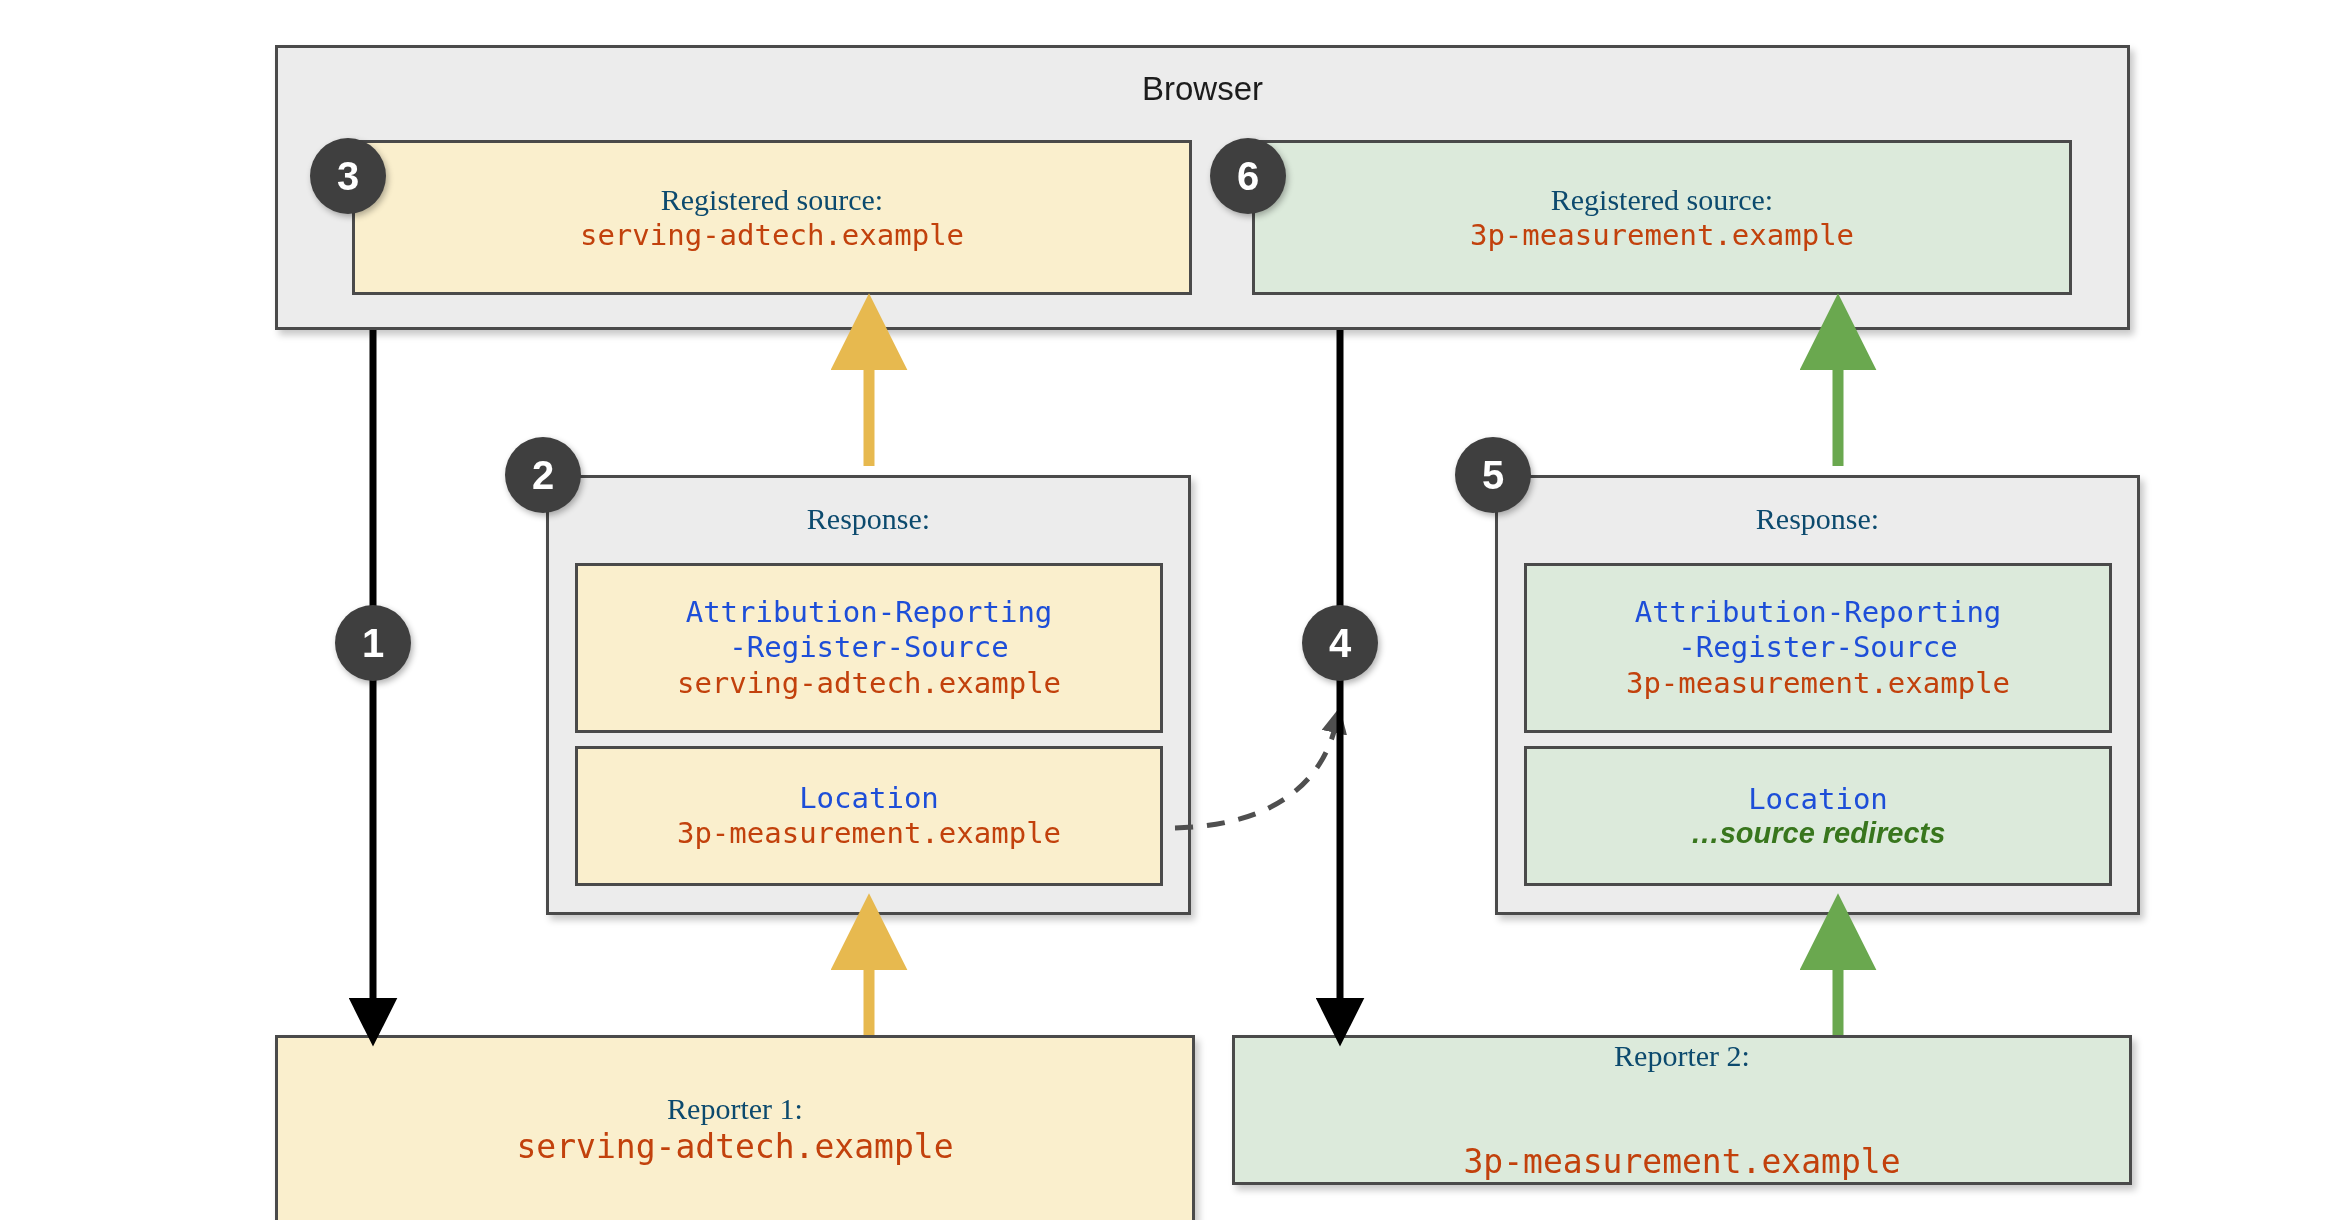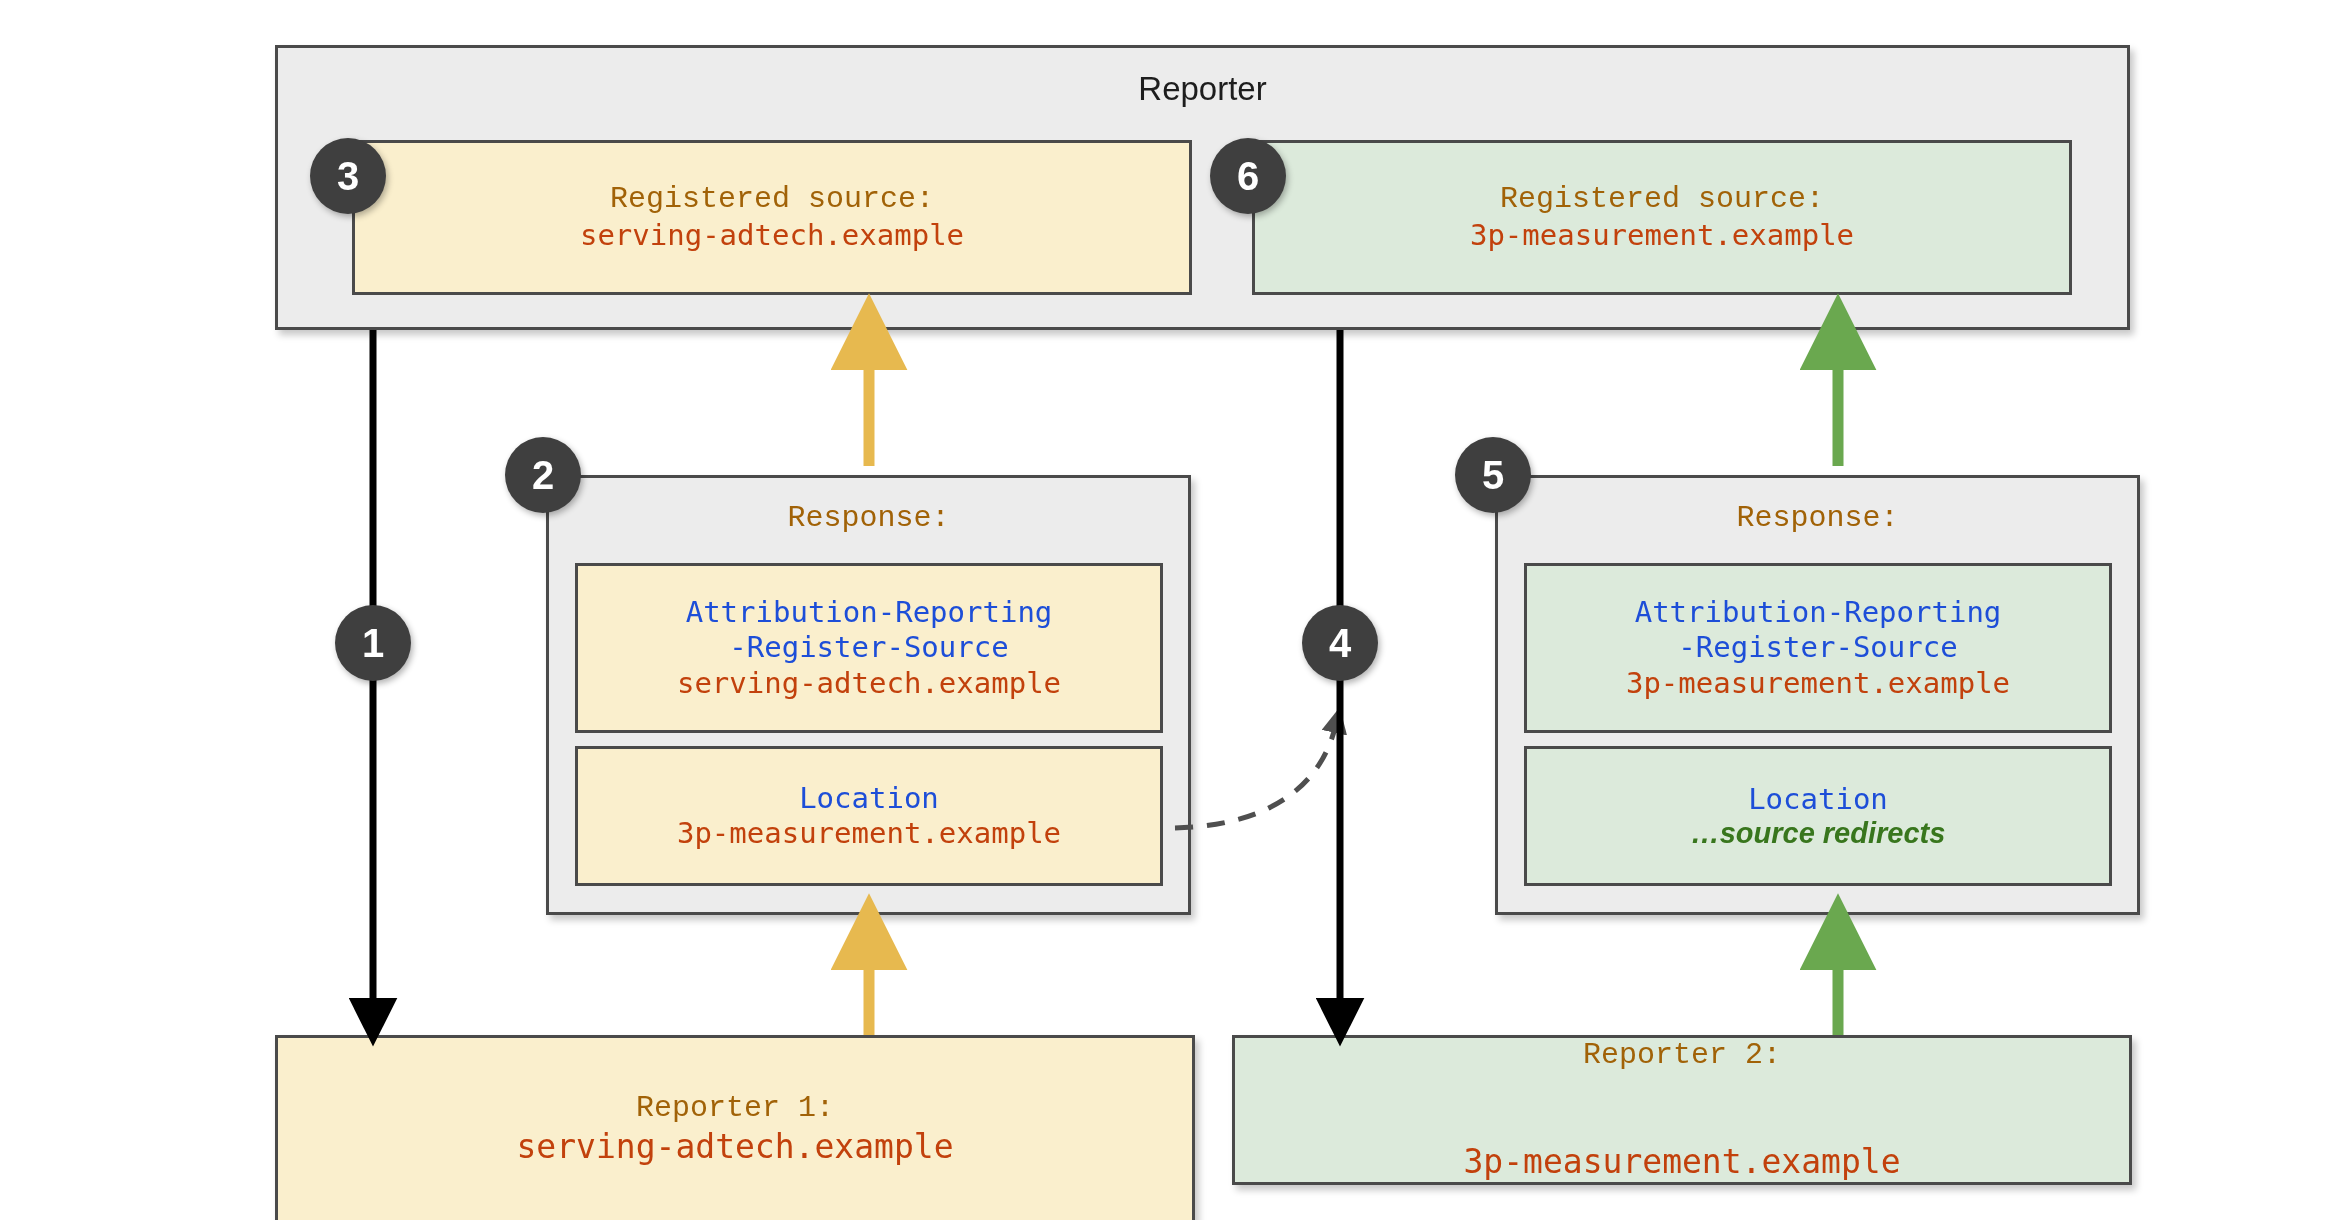--- a/index.html
+++ b/index.html
@@ -33,22 +33,22 @@
     align-items: center;
   }
   .box.nosh { box-shadow: none; }
 
   .grey-panel { background: #ececec; }
   .yellow     { background: #faefcd; }
   .green      { background: #dceadb; }
 
   
   .lbl {
-    font-family: Liberation Mono, monospace;
-    color: #a16207;
+    font-family: Liberation Serif, serif;
+    color: #0c4a6e;
     font-size: 30px;
     line-height: 1.18;
     text-align: center;
     white-space: nowrap;
   }
   .mono {
     font-family: "DejaVu Sans Mono", "Liberation Mono", monospace;
     font-size: 29px;
     line-height: 1.22;
     text-align: center;
@@ -132,21 +132,21 @@
     <path d="M1175 828 C 1250 826, 1320 800, 1337 720" fill="none" stroke="#4f4f4f" stroke-width="5" stroke-dasharray="18 14" marker-end="url(#ah-dash)"></path>
 
     <line x1="1340" y1="330" x2="1340" y2="1020" stroke="#000000" stroke-width="7" marker-end="url(#ah-black)"></line>
 
     <line x1="1838" y1="1035" x2="1838" y2="935" stroke="#6aa84f" stroke-width="11" marker-end="url(#ah-green)"></line>
 
     <line x1="1838" y1="466" x2="1838" y2="335" stroke="#6aa84f" stroke-width="11" marker-end="url(#ah-green)"></line>
   </svg>
 
   <div class="box grey-panel" style="left:275px; top:45px; width:1855px; height:285px;">
-    <div class="browser-title">Reporter</div>
+    <div class="browser-title">Browser</div>
   </div>
 
   <div class="box yellow nosh" style="left:352px; top:140px; width:840px; height:155px; justify-content:center;">
     <div class="lbl">Registered source:</div>
     <div class="mono grn">serving-adtech.example</div>
   </div>
 
   <div class="box green nosh" style="left:1252px; top:140px; width:820px; height:155px; justify-content:center;">
     <div class="lbl">Registered source:</div>
     <div class="mono grn">3p-measurement.example</div>

